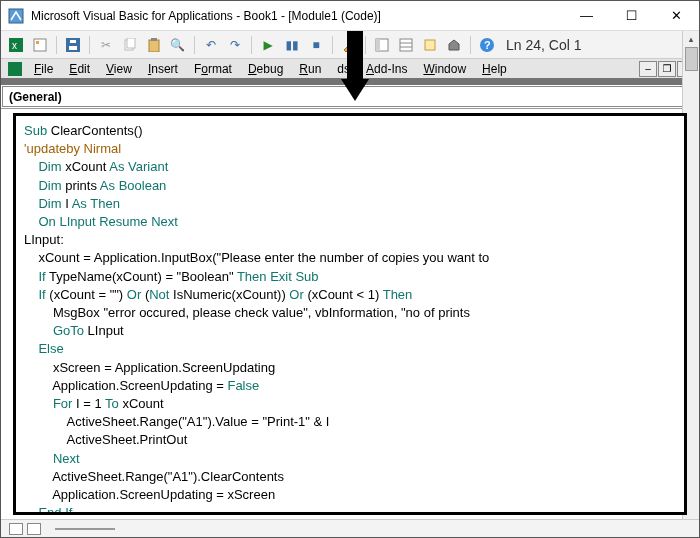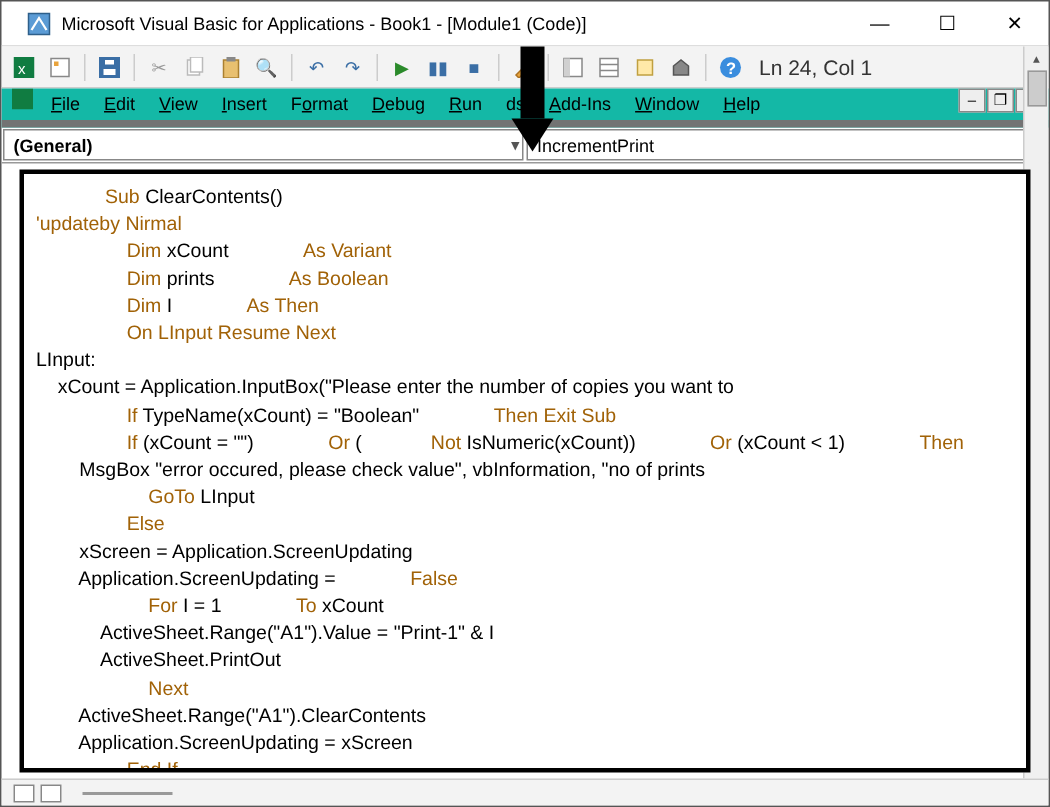--- a/index.html
+++ b/index.html
@@ -1,37 +1,37 @@
 <!DOCTYPE html>
 <html><head>
 <meta charset="utf-8">
 <style>
 * { box-sizing: border-box; margin: 0; padding: 0; font-family: "Segoe UI", Tahoma, sans-serif; }
 body { width: 700px; height: 538px; background: #fff; overflow: hidden; border: 1px solid #555; position: relative; }
-.titlebar { height: 30px; display: flex; align-items: center; padding: 0 0 0 16px; border-bottom: 1px solid #ddd; }
+.titlebar { height: 30px; display: flex; align-items: center; padding: 0 0 0 6px; border-bottom: 1px solid #ddd; }
 .titlebar .icon-box { width: 18px; height: 18px; margin-right: 6px; display: flex; align-items: center; justify-content: center; }
 .titlebar .title { font-size: 12px; flex: 1; }
 .winbtns { display: flex; }
 .winbtn { width: 45px; height: 29px; display: flex; align-items: center; justify-content: center; font-size: 13px; }
 .toolbar { height: 28px; display: flex; align-items: center; padding: 0 4px; gap: 2px; border-bottom: 1px solid #ccc; background: #f3f3f3; }
 .tbtn { width: 22px; height: 22px; display: flex; align-items: center; justify-content: center; font-size: 12px; border: 1px solid transparent; border-radius: 2px; }
 .tsep { width: 1px; height: 18px; background: #ccc; margin: 0 3px; }
 .cursor-loc { font-size: 14px; margin-left: 6px; color: #333; }
-.menubar { height: 26px; display: flex; align-items: flex-start; padding: 0 4px; gap: 2px; border-bottom: 5px solid #737373; background: #14b8a6; position: relative; }
+.menubar { height: 26px; display: flex; align-items: center; padding: 0 4px; gap: 2px; border-bottom: 7px solid #737373; background: #e5e5e5; position: relative; }
 .mgrip { width: 20px; display: flex; align-items: center; justify-content: center; }
 .menu { font-size: 12px; padding: 3px 7px; }
 .menu .u { text-decoration: underline; }
 .mdi-btns { position: absolute; right: 4px; display: flex; gap: 1px; }
 .mdi-btn { width: 18px; height: 16px; border: 1px solid #888; background: #eee; font-size: 10px; display: flex; align-items: center; justify-content: center; }
 .selectors { height: 24px; display: flex; border-bottom: 1px solid #999; }
 .sel { flex: 1; border: 1px solid #888; margin: 1px; display: flex; align-items: center; padding: 0 6px; font-size: 12px; background: #fff; position: relative; }
 .sel .dd { position: absolute; right: 2px; font-size: 10px; color: #555; }
 .sel.left { font-weight: bold; }
 .code-area { position: absolute; top: 112px; left: 12px; right: 12px; bottom: 22px; border: 3px solid #000; background: #fff; padding: 6px 8px; font-family: "Courier New", monospace; font-size: 13px; line-height: 17.2px; white-space: pre; overflow: hidden; }
-.k { color: #a16207; margin-left: 46px; }
+.k { color: #0f766e; }
 .c { color: #a16207; }
 .bottom-gutter { position: absolute; bottom: 0; left: 0; right: 0; height: 18px; background: #f3f3f3; border-top: 1px solid #ccc; display:flex; align-items:center; padding-left:8px; gap:4px;}
 .gutter-box { width:14px; height:12px; border:1px solid #888; background:#fff; }
 .gutter-line { width:60px; height:2px; background:#999; margin-left:10px;}
 .right-scroll { position: absolute; top: 30px; right: 0; bottom: 18px; width: 17px; background: #f0f0f0; border-left: 1px solid #ccc; display:flex; flex-direction:column; align-items:center; justify-content:flex-start;}
 .scroll-arrow { width:15px; height:15px; font-size:9px; display:flex;align-items:center;justify-content:center;color:#555;}
 .big-arrow { position: absolute; top: 30px; left: 340px; width: 28px; height: 75px; z-index: 50; pointer-events: none; }
 .big-arrow .shaft { width: 16px; height: 48px; background: #000; margin: 0 auto; }
 .big-arrow .head { width: 0; height: 0; border-left: 14px solid transparent; border-right: 14px solid transparent; border-top: 22px solid #000; }
 </style>
@@ -156,24 +156,20 @@
   <div class="mdi-btns">
     <div class="mdi-btn">–</div>
     <div class="mdi-btn">❐</div>
     <div class="mdi-btn">×</div>
   </div>
 </div>
 
 <div class="selectors">
   <div class="sel left">
       <span>(General)</span>
-      <span class="dd">▾</span>
-    </div>
-  <div class="sel">
-      <span>IncrementPrint</span>
       <span class="dd">▾</span>
     </div>
 </div>
 
 <div class="right-scroll">
   <div class="scroll-arrow">▴</div>
   <div style="width:13px;height:24px;background:#ccc;border:1px solid #999;margin-top:1px"></div>
 </div>
 
 <div class="big-arrow">

